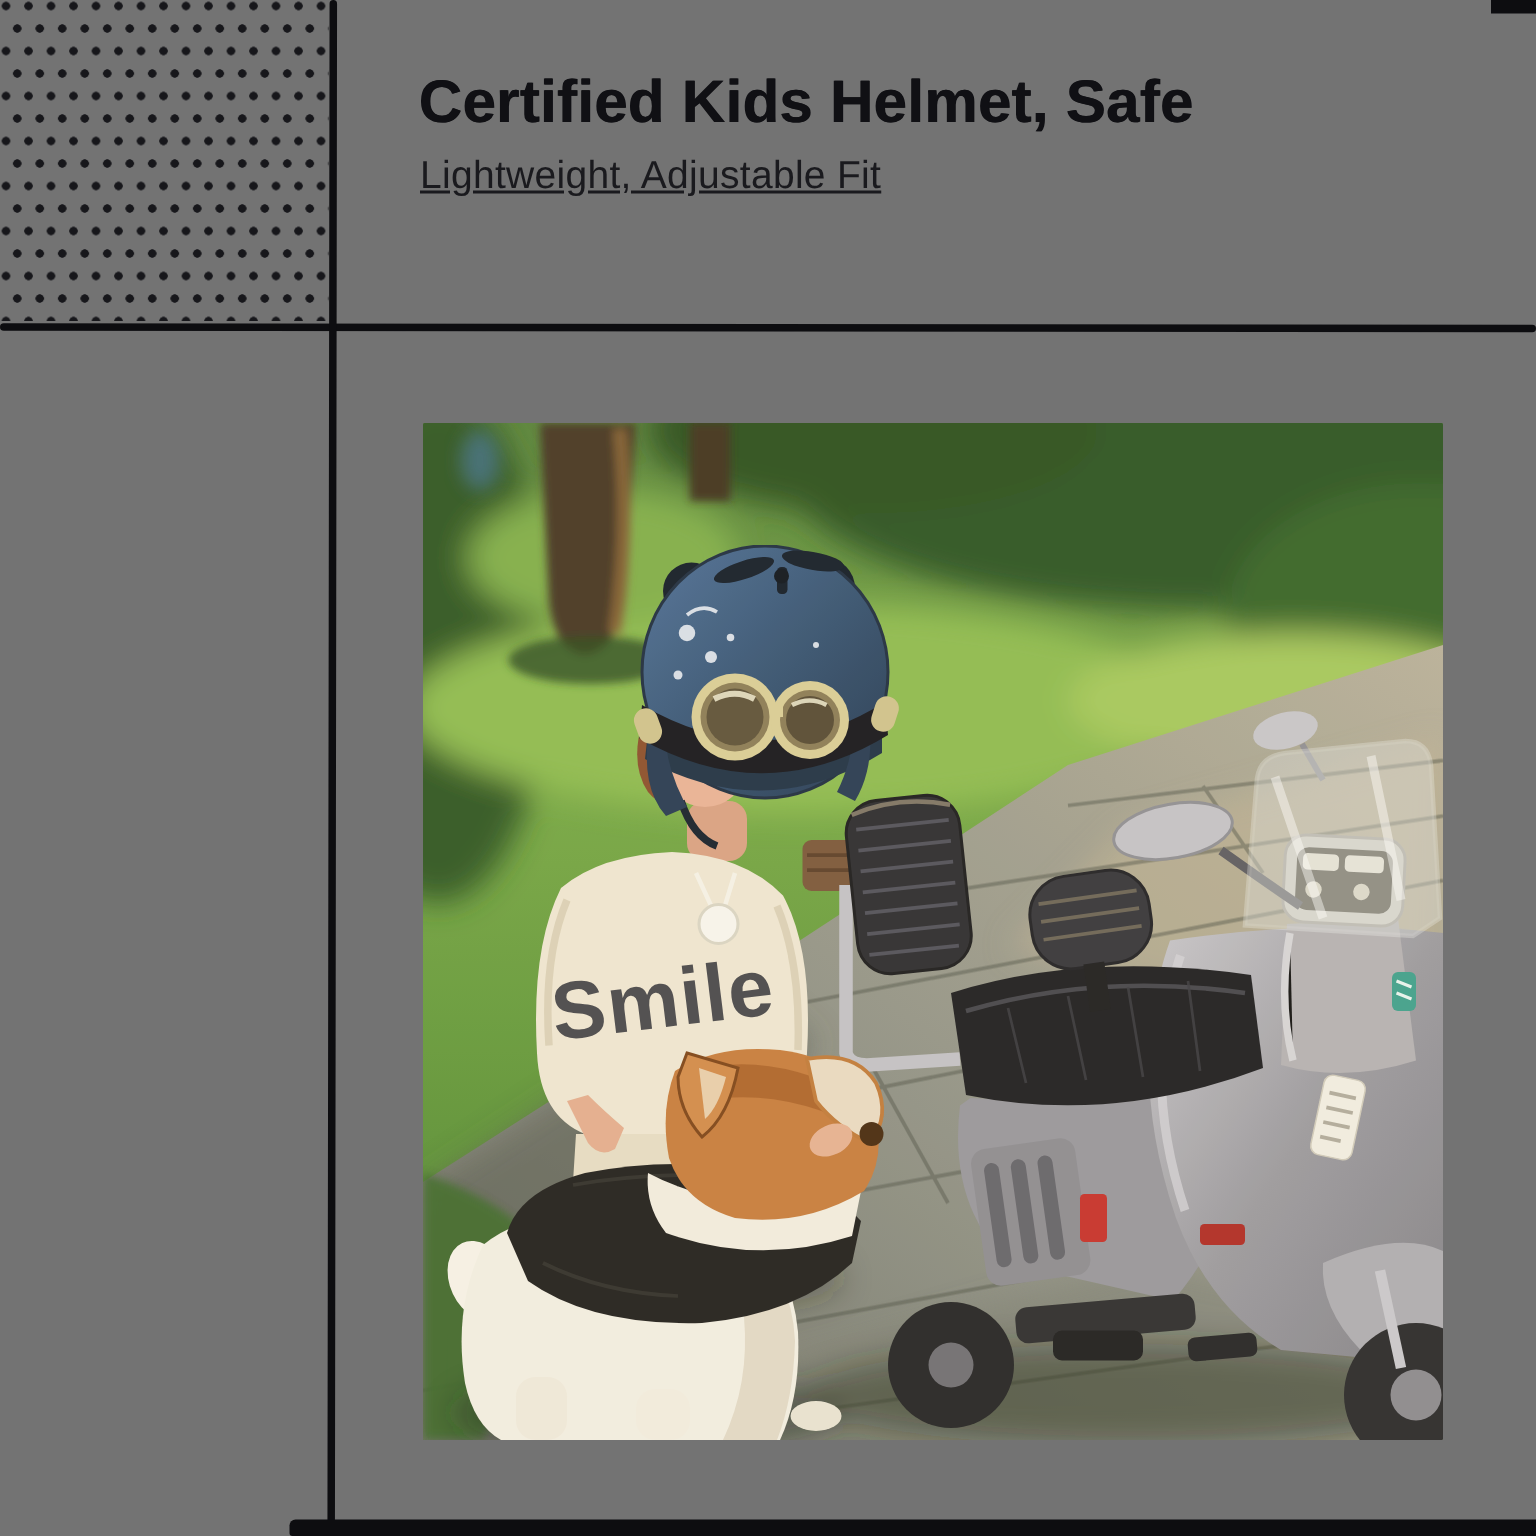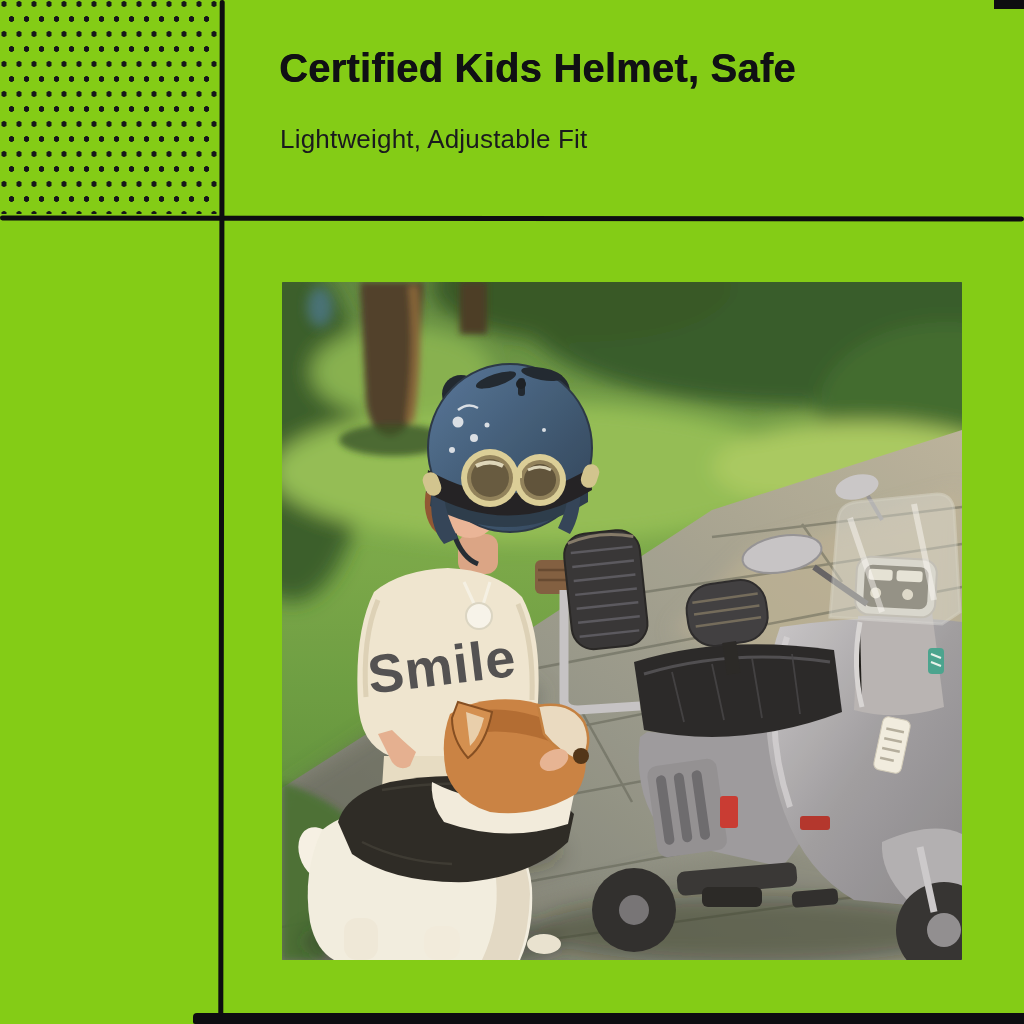--- a/index.html
+++ b/index.html
@@ -1,32 +1,32 @@
 <!DOCTYPE html>
 <html><head>
 <meta charset="utf-8">
 <style>
   html,body{margin:0;padding:0;}
   body{width:1024px;height:1024px;overflow:hidden;background:#f6f1d1;
        font-family:"Liberation Sans",sans-serif;position:relative;}
-  .canvas{position:absolute;left:0;top:0;width:1024px;height:1024px;background:#84cc16;}
+  .canvas{position:absolute;left:0;top:0;width:1024px;height:1024px;background:#737373;}
   .dots{position:absolute;left:0;top:0;width:219px;height:214px;
     background-image:
       radial-gradient(circle,#17171b 2.6px,rgba(0,0,0,0) 3px),
       radial-gradient(circle,#17171b 2.6px,rgba(0,0,0,0) 3px);
     background-size:15px 30px,15px 30px;
     background-position:4px 4px,11.5px 19px;}
   .hline{position:absolute;left:0;top:216px;width:1024px;height:4.5px;background:#0d0d10;border-radius:3px;transform:rotate(.06deg);}
   .vline{position:absolute;left:219px;top:0;width:4.5px;height:1018px;background:#0d0d10;border-radius:3px;transform:rotate(.08deg);}
   .corner-mark{position:absolute;right:0;top:0;width:30px;height:9px;background:#0d0d10;}
   .bottom-bar{position:absolute;left:193px;right:0;bottom:0;height:11px;background:#0d0d10;border-radius:4px 0 0 2px;}
   .header{position:absolute;left:279px;top:44px;width:712px;}
   .header h1{margin:0;font-size:40px;line-height:48px;font-weight:800;color:#101014;
     letter-spacing:.2px;text-shadow:.5px 0 0 #101014;}
-  .header p{margin:32px 0 0 1px;font-size:26px;line-height:30px;font-weight:400;color:#1a1a1e;letter-spacing:.2px;}
+  .header p{margin:9px 0 0 1px;font-size:26px;line-height:30px;font-weight:400;color:#1a1a1e;letter-spacing:.2px;text-decoration:underline;}
   .photo{position:absolute;left:282px;top:282px;width:680px;height:678px;overflow:hidden;border-radius:1px;}
   .photo svg{display:block;}
 </style>
 </head>
 <body>
 
 <div class="canvas">
   <div class="dots"></div>
   <div class="hline"></div>
   <div class="vline"></div>

